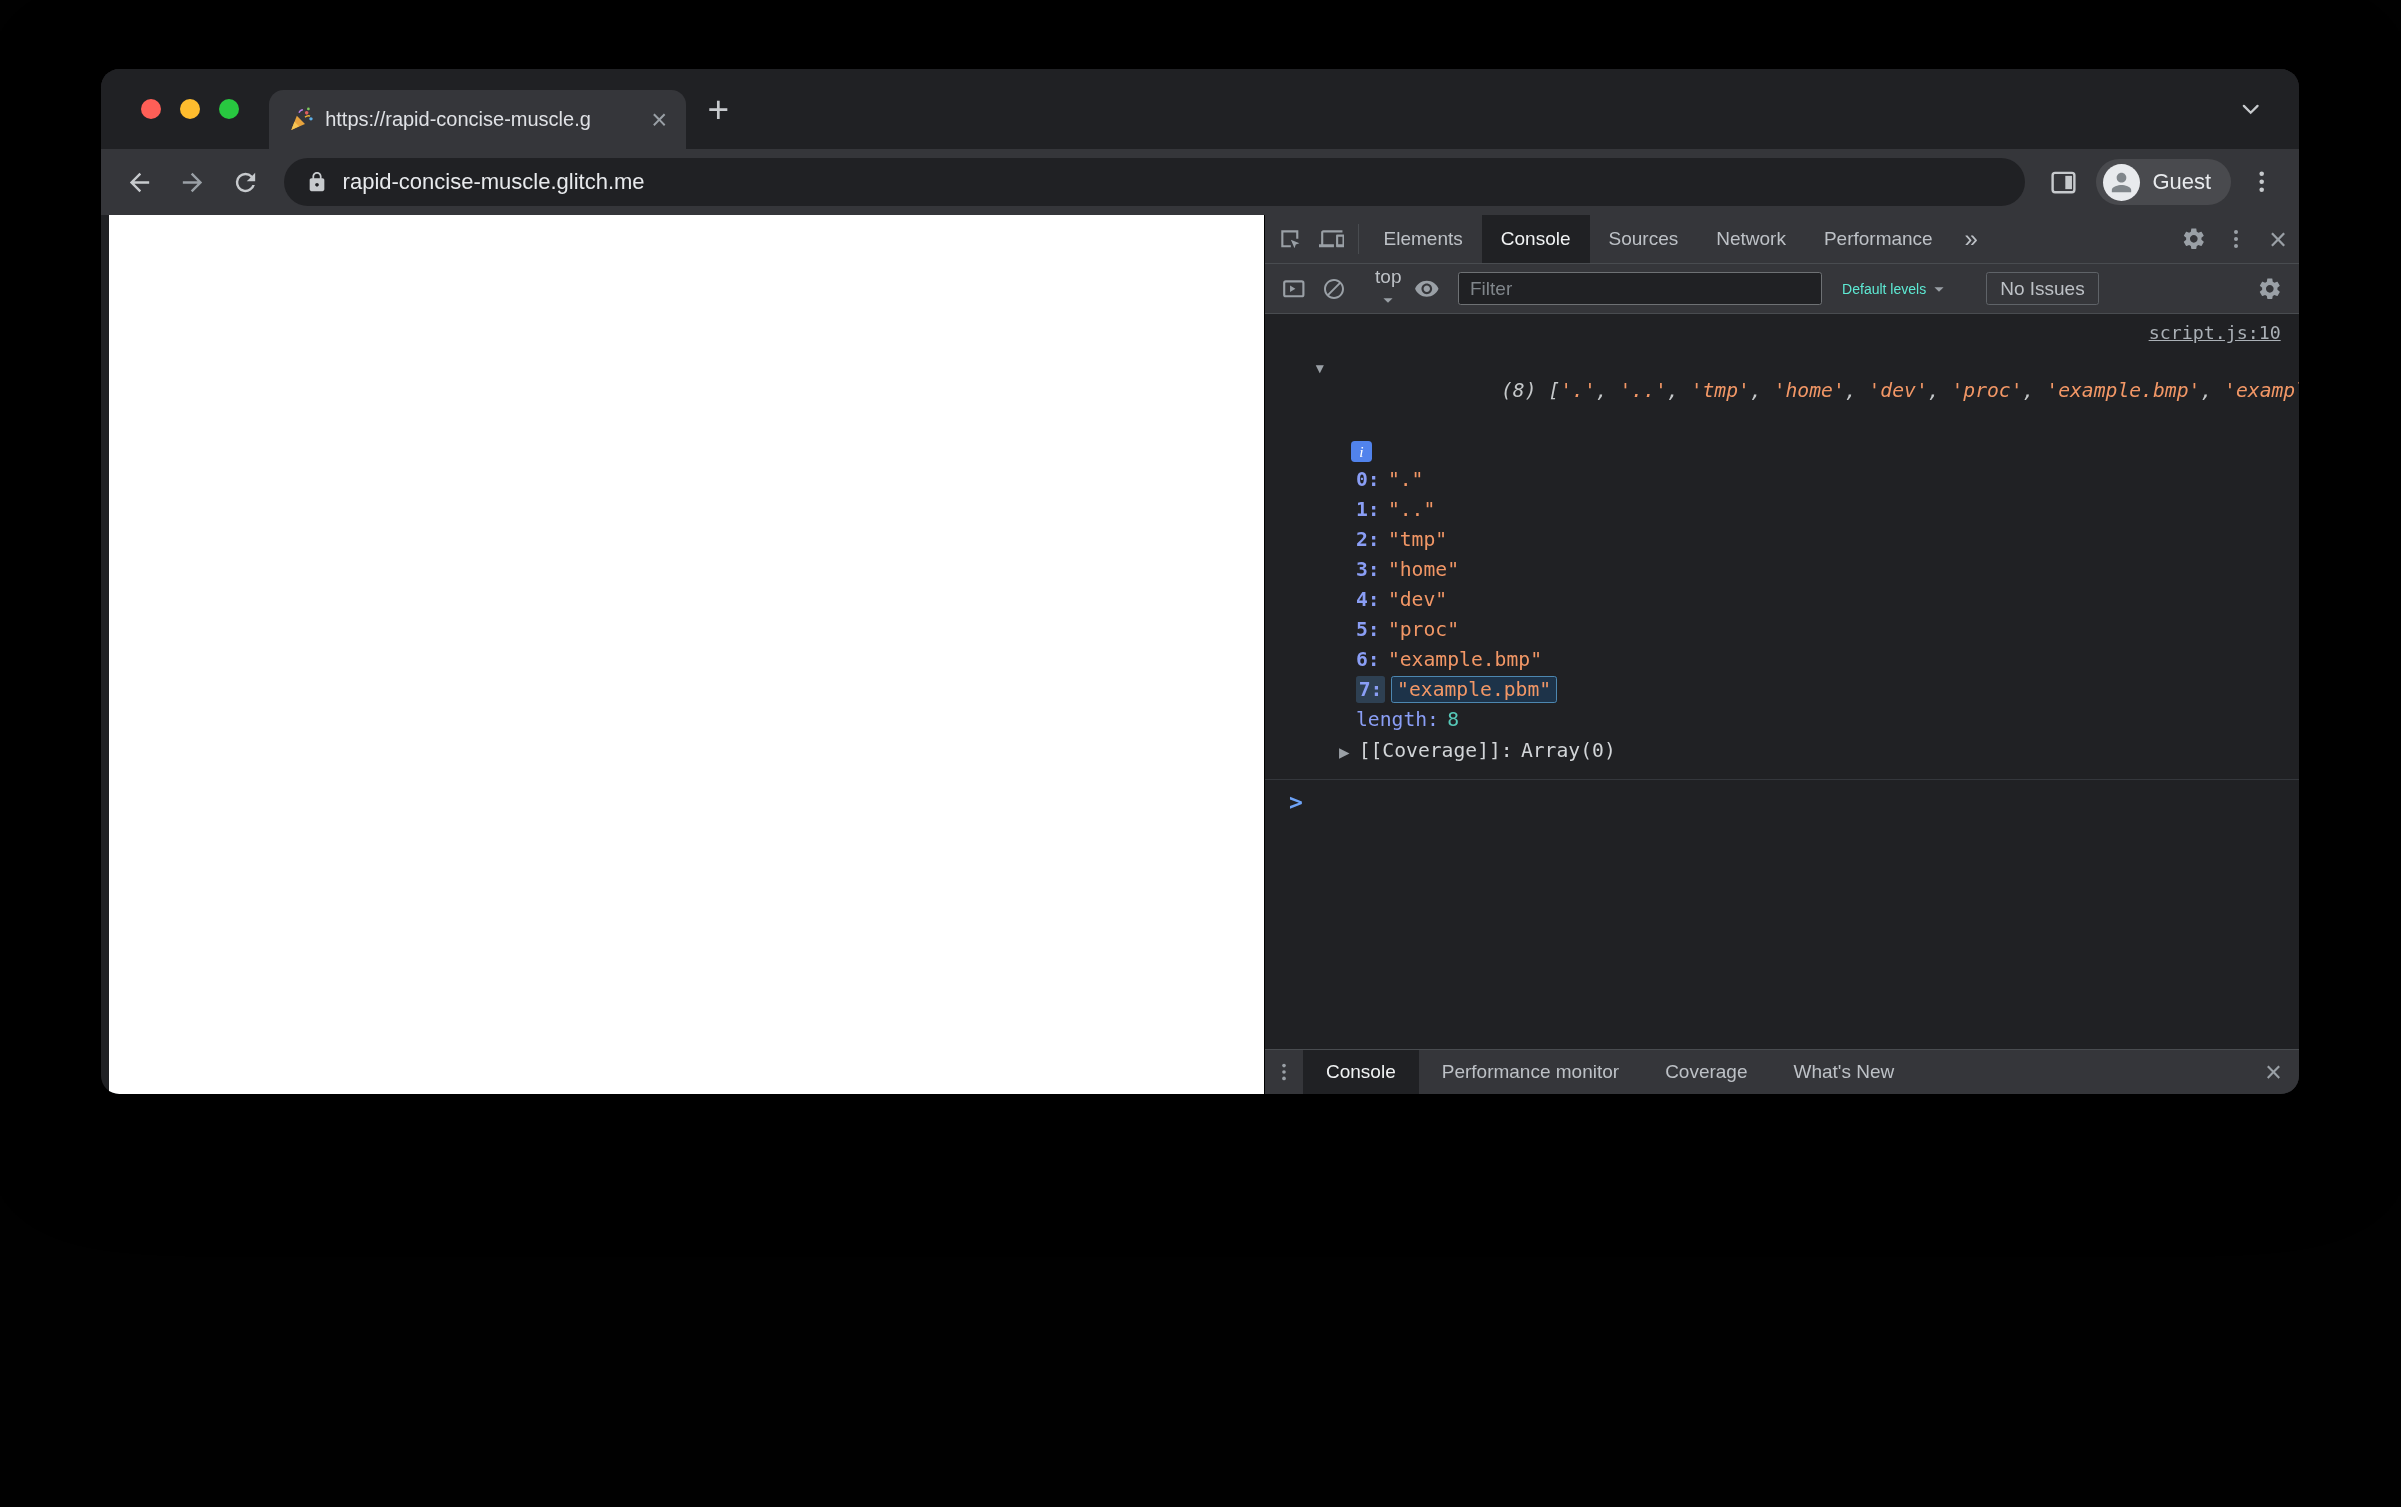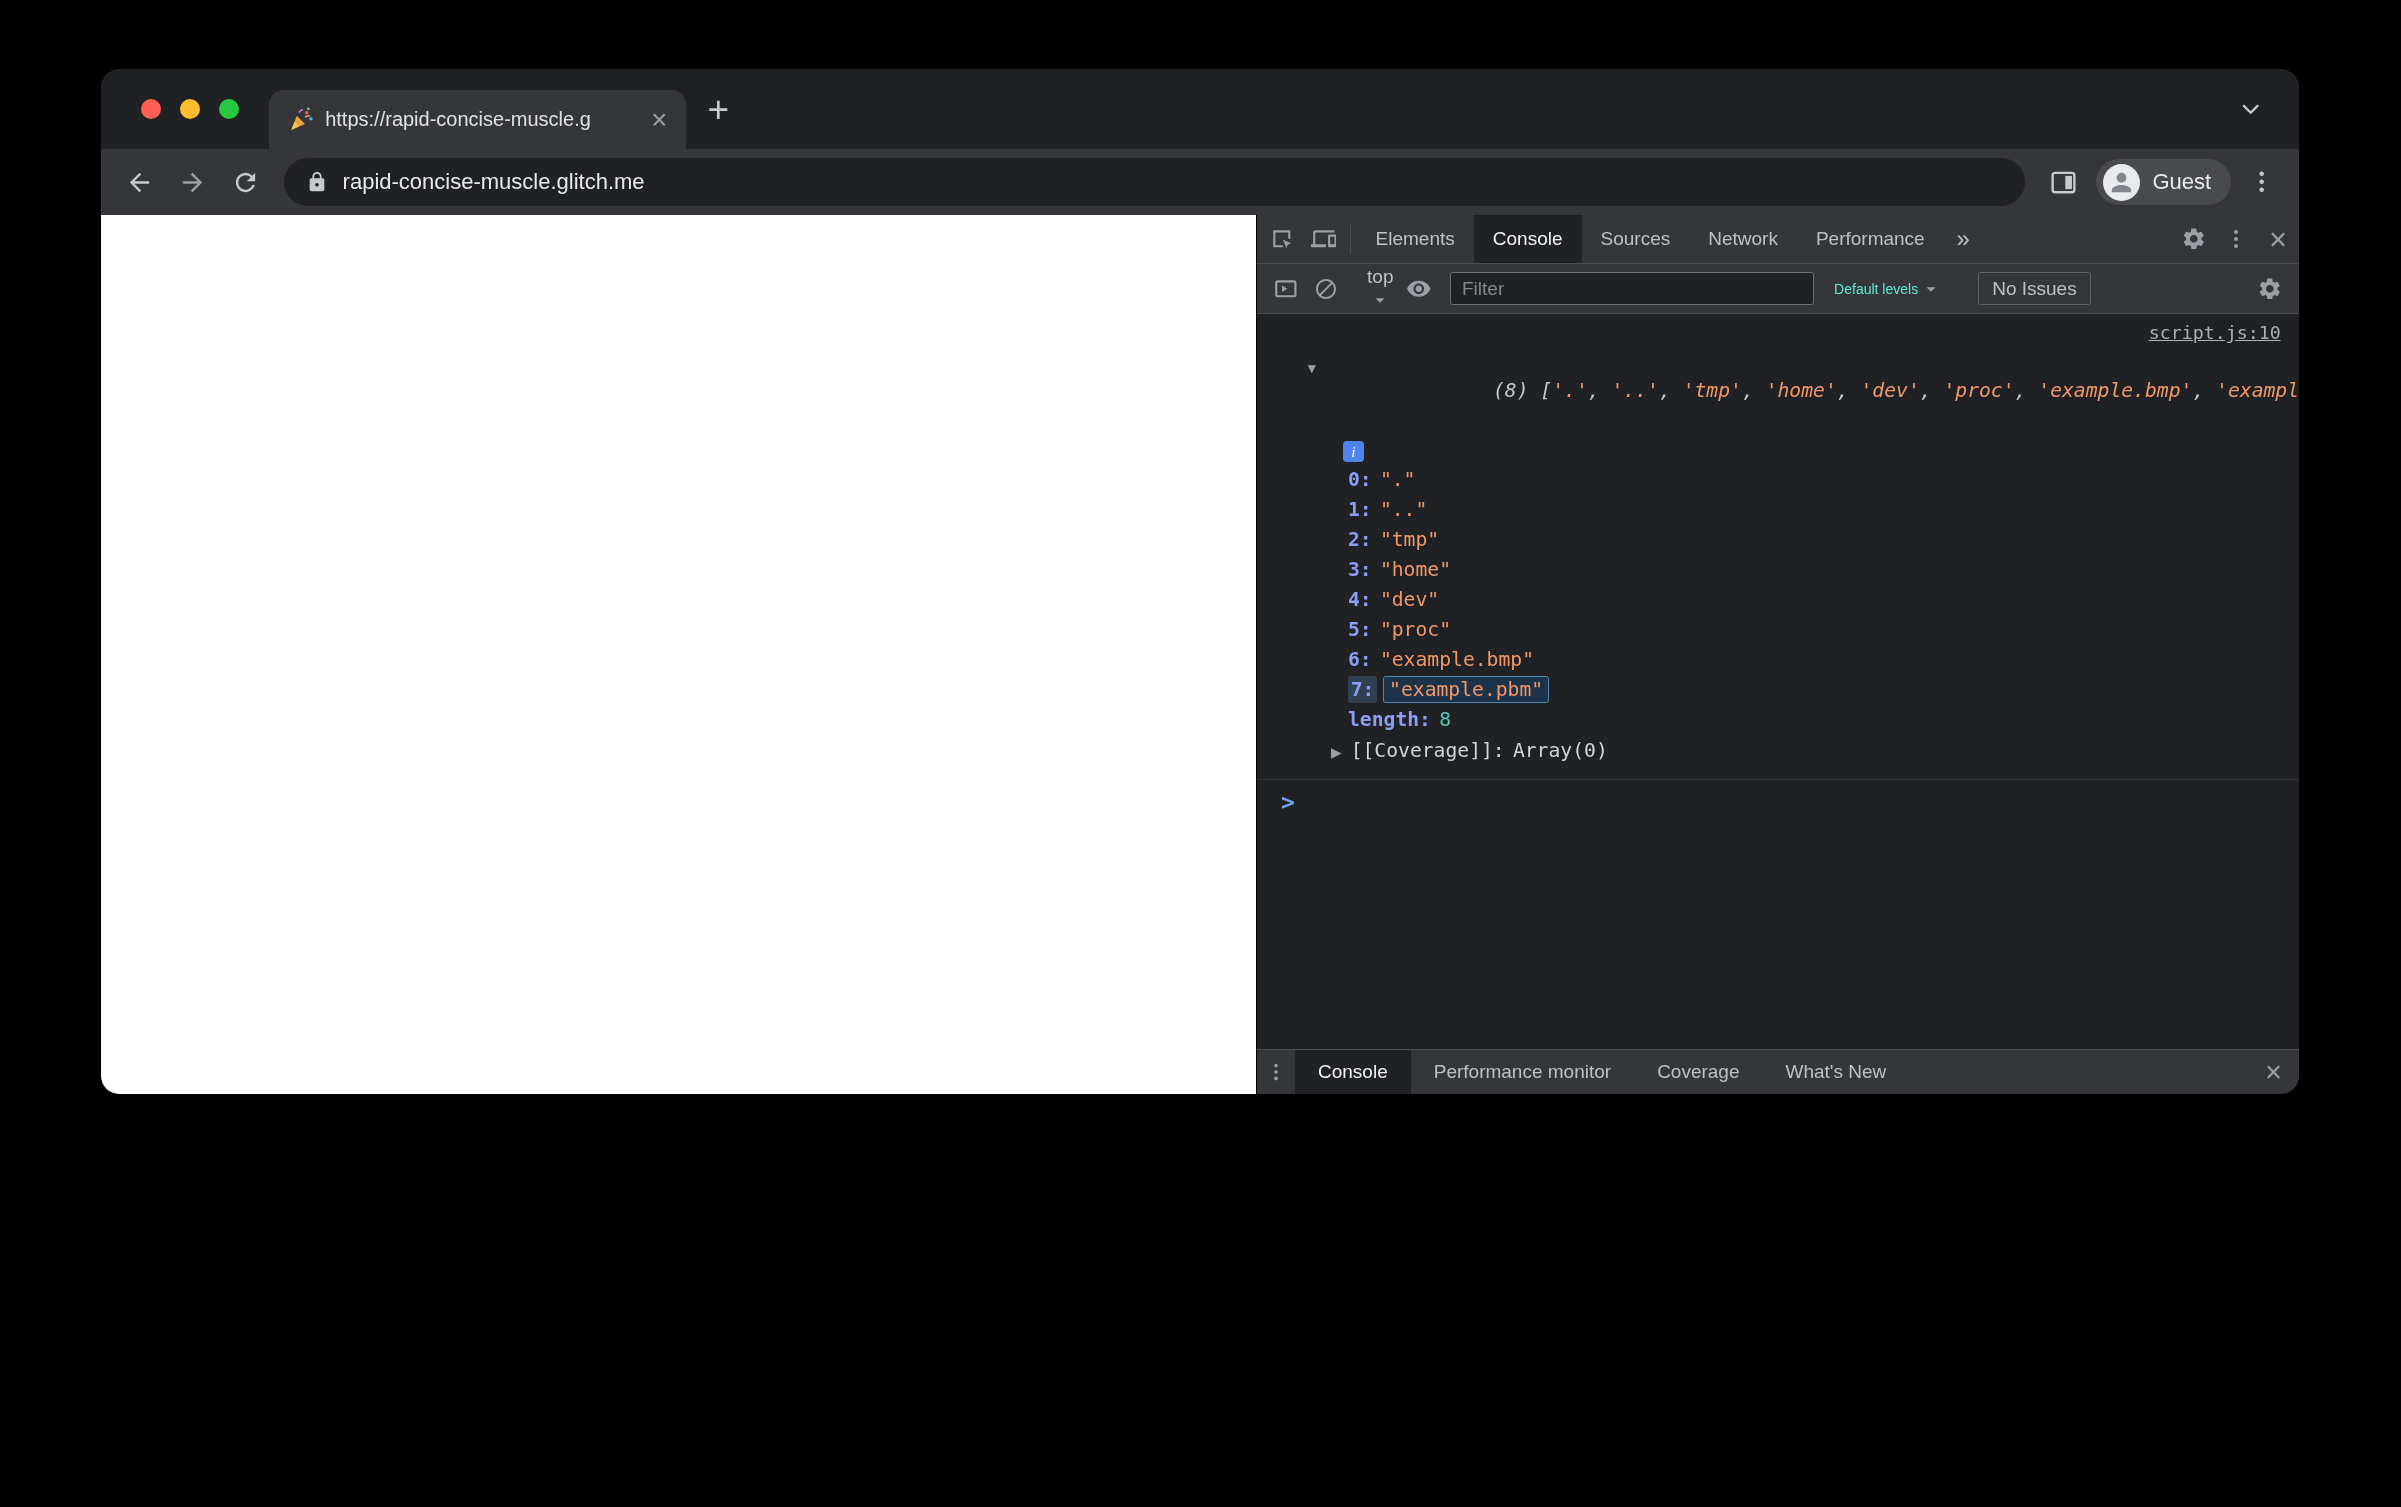--- a/index.html
+++ b/index.html
@@ -31,21 +31,21 @@
   .lockwrap{color:#c7cacd;display:flex;align-items:center;}
   .url{color:#e8eaed;font-size:22px;white-space:nowrap;}
   .side-panel-btn{color:#c7cacd;margin-right:18.3px;display:flex;align-items:center;}
   .profile{display:flex;align-items:center;gap:12.8px;background:rgba(255,255,255,.10);border-radius:25.6px;
            padding:4.6px 20px 4.6px 6.4px;margin-right:16.5px;}
   .avatar{width:37px;height:37px;border-radius:50%;background:#e8eaed;display:flex;align-items:center;justify-content:center;color:#80868b;overflow:hidden;}
   .profile-label{color:#e8eaed;font-size:22px;}
   .kebab-btn{color:#c7cacd;display:flex;align-items:center;}
 
   
-  .content{flex:1;display:flex;min-height:0;}
+  .content{flex:1;display:flex;min-height:0;margin-left:8px;}
   .page{width:1155px;min-width:1155px;background:#ffffff;}
   .devtools{flex:1;display:flex;flex-direction:column;background:#202124;min-width:0;border-left:0.9px solid #000;}
 
   
   .dt-tabbar{height:48px;min-height:48px;background:#35363a;display:flex;align-items:stretch;border-bottom:0.9px solid #494c50;}
   .dt-icon-btn{width:42px;display:flex;align-items:center;justify-content:center;color:#9aa0a6;}
   .vsep{width:0.9px;background:#494c50;margin:9.1px 5.5px;}
   .dt-tab{display:flex;align-items:center;padding:0 19px;color:#bdc1c6;font-size:19px;}
   .dt-tab.active{background:#202124;color:#f1f3f4;}
   .dt-more{display:flex;align-items:center;padding:0 12.8px;color:#bdc1c6;font-size:24px;}
@@ -73,21 +73,21 @@
   .preview-row .caret{position:absolute;left:48px;top:7.3px;font-size:13.7px;color:#9aa0a6;font-style:normal;font-family:"Liberation Sans",sans-serif;}
   .pv-gray{color:#c5c8ca;}
   .pv-str{color:var(--string-orange,#f29766);}
   .info-row{padding-left:86px;margin:4.6px 0 2.7px;}
   .info-badge{display:inline-flex;width:21px;height:21px;border-radius:3.7px;background:#5183ec;color:#fff;
               align-items:center;justify-content:center;font-style:italic;font-size:15.5px;font-family:"Liberation Serif",serif;}
   .kv-row{padding-left:91px;line-height:30px;white-space:pre;}
   .kv-key{color:var(--key-violet,#8a9ef5);font-weight:bold;}
   .kv-val{color:var(--string-orange,#f29766);margin-left:8.2px;}
   .kv-val.num{color:var(--number-teal,#56c8b8);}
-  .kv-row.len .kv-key{font-weight:bold;}
+  .kv-row.len .kv-key{font-weight:normal;}
   .kv-row.hl .kv-key{background:#2e4052;border-radius:2.7px;padding:1.8px 2.7px;}
   .kv-row.hl .kv-val{background:#1d3349;border:0.9px solid #4d87b0;border-radius:2.7px;padding:0.9px 4.6px;margin-left:6.4px;}
   .proto-row{padding-left:74px;line-height:31px;color:#d2d5d8;}
   .proto-caret{color:#9aa0a6;font-size:13.7px;margin-right:9.1px;font-family:"Liberation Sans",sans-serif;}
   .proto-val{margin-left:8.2px;}
   .prompt-row{padding:9.1px 0 0 24px;display:flex;align-items:center;}
   .prompt{color:var(--accent-blue,#6ea3f7);font-size:23px;font-weight:bold;}
 
   
   .drawer{height:44px;min-height:44px;background:#35363a;border-top:0.9px solid #494c50;display:flex;align-items:stretch;}

